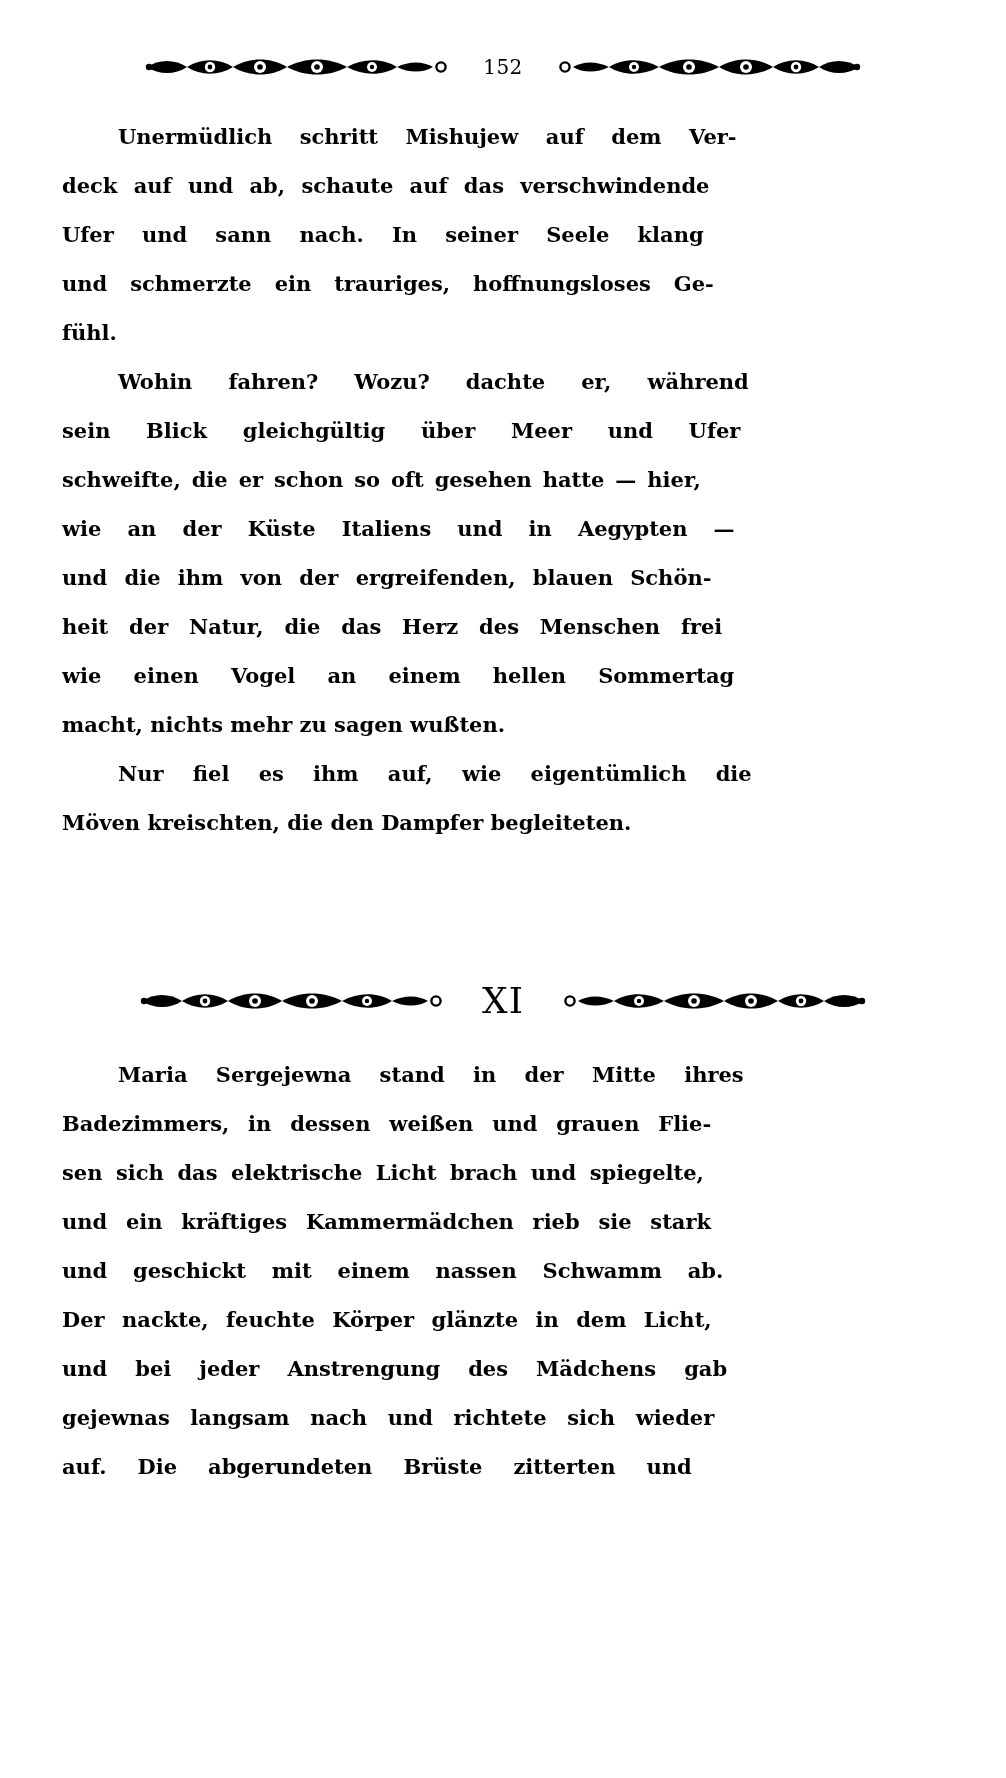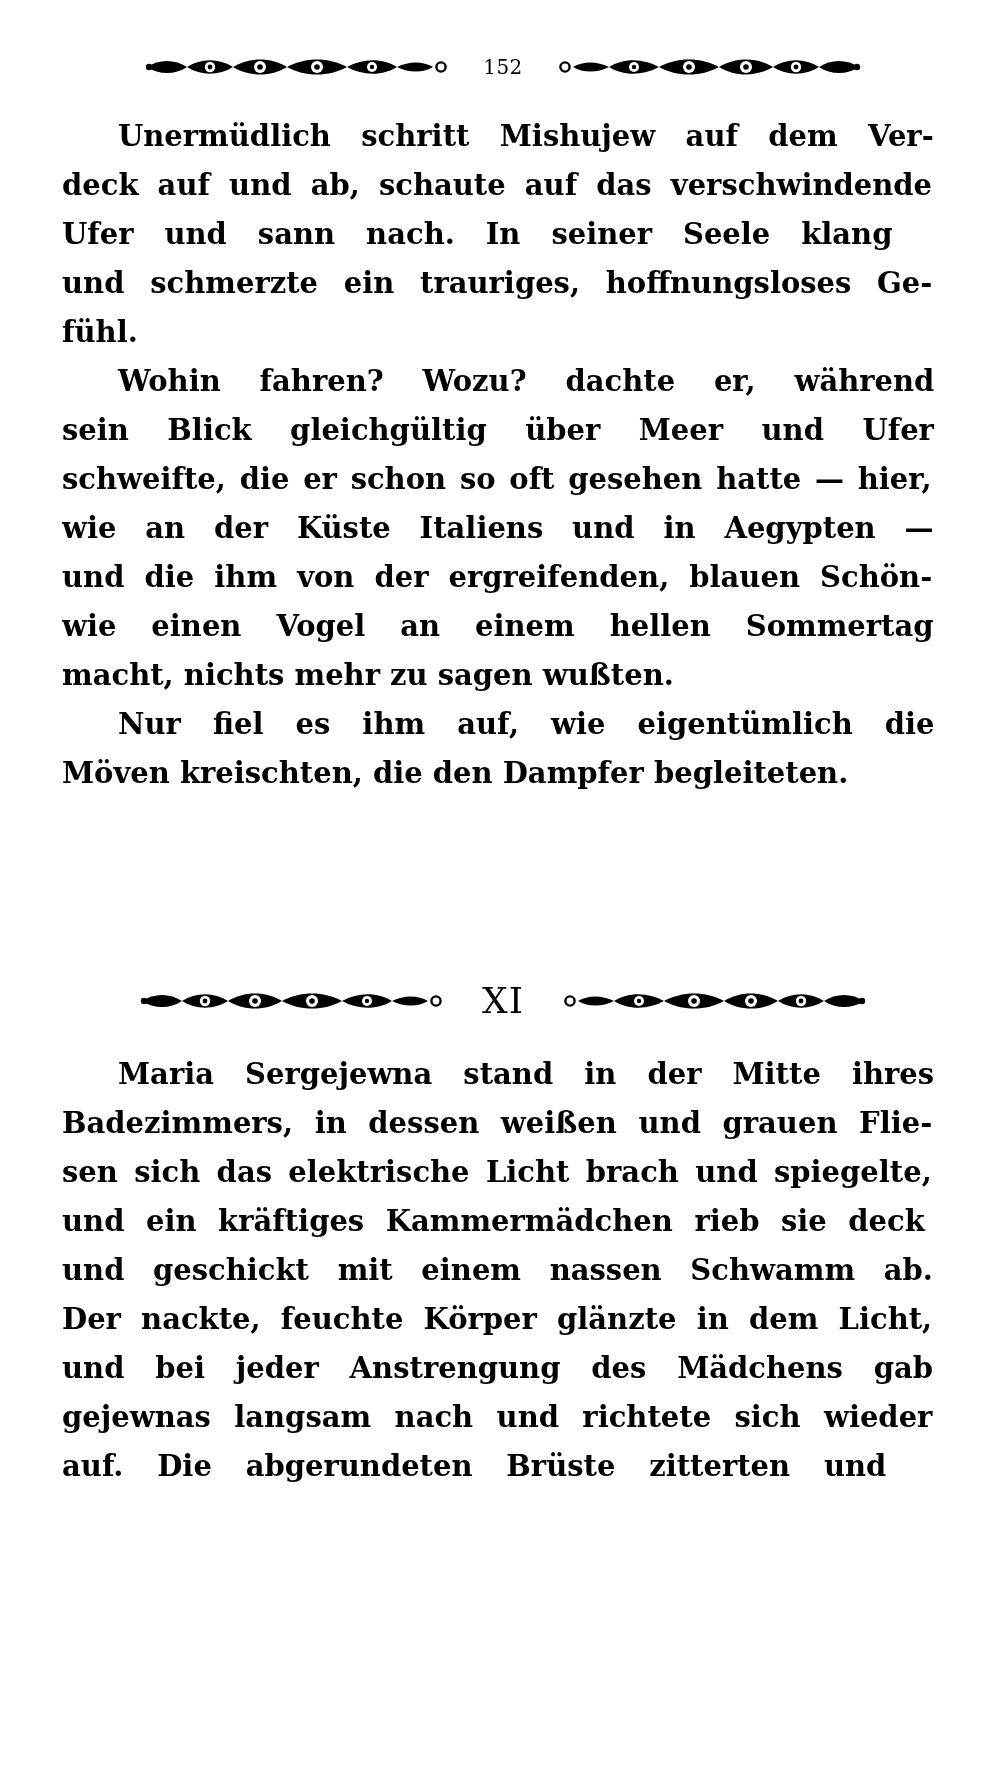--- a/index.html
+++ b/index.html
@@ -74,21 +74,21 @@
     left: 62px;
     width: 884px;
   }
   .tb-1 { top: 112px; }
   .tb-2 { top: 1050px; }
 
   
   .frak {
     font-family: "DejaVu Serif", serif;
     font-weight: 700;
-    font-size: 29px;
+    font-size: 21px;
     line-height: 49px;
   }
   
   .line {
     display: flex;
     justify-content: space-between;
     white-space: nowrap;
     height: 49px;
     align-items: baseline;
     overflow: hidden;
@@ -184,20 +184,23 @@
       <div class="line">
           <span class="w frak" style="word-spacing: 3.65278px;">schweifte, die er schon so oft gesehen hatte — hier,</span>
         </div>
       <div class="line">
           <span class="w frak" style="word-spacing: 18.7715px;">wie an der Küste Italiens und in Aegypten —</span>
         </div>
       <div class="line">
           <span class="w frak" style="word-spacing: 9.96205px;">und die ihm von der ergreifenden, blauen Schön-</span>
         </div>
       <div class="line">
+          <span class="w frak" style="word-spacing: 13.4766px;">heit der Natur, die das Herz des Menschen frei</span>
+        </div>
+      <div class="line">
           <span class="w frak" style="word-spacing: 24.8333px;">wie einen Vogel an einem hellen Sommertag</span>
         </div>
       <div class="line last">
           <span class="w frak">macht, nichts mehr zu sagen wußten.</span>
         </div>
     </div>
 
     <div class="para-block">
       <div class="line indented">
           <span class="w frak" style="word-spacing: 21.9576px;">Nur fiel es ihm auf, wie eigentümlich die</span>
@@ -264,21 +267,21 @@
       <div class="line indented">
           <span class="w frak" style="word-spacing: 20.9766px;">Maria Sergejewna stand in der Mitte ihres</span>
         </div>
       <div class="line">
           <span class="w frak" style="word-spacing: 11.5052px;">Badezimmers, in dessen weißen und grauen Flie-</span>
         </div>
       <div class="line">
           <span class="w frak" style="word-spacing: 6.23884px;">sen sich das elektrische Licht brach und spiegelte,</span>
         </div>
       <div class="line">
-          <span class="w frak" style="word-spacing: 11.4453px;">und ein kräftiges Kammermädchen rieb sie deck</span>
+          <span class="w frak" style="word-spacing: 11.4453px;">und ein kräftiges Kammermädchen rieb sie stark</span>
         </div>
       <div class="line">
           <span class="w frak" style="word-spacing: 18.5156px;">und geschickt mit einem nassen Schwamm ab.</span>
         </div>
       <div class="line">
           <span class="w frak" style="word-spacing: 10.0938px;">Der nackte, feuchte Körper glänzte in dem Licht,</span>
         </div>
       <div class="line">
           <span class="w frak" style="word-spacing: 20.7292px;">und bei jeder Anstrengung des Mädchens gab</span>
         </div>

